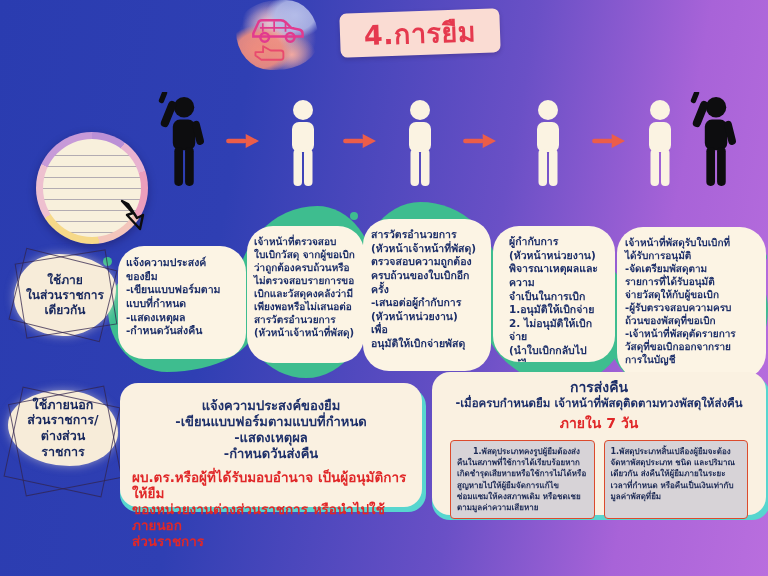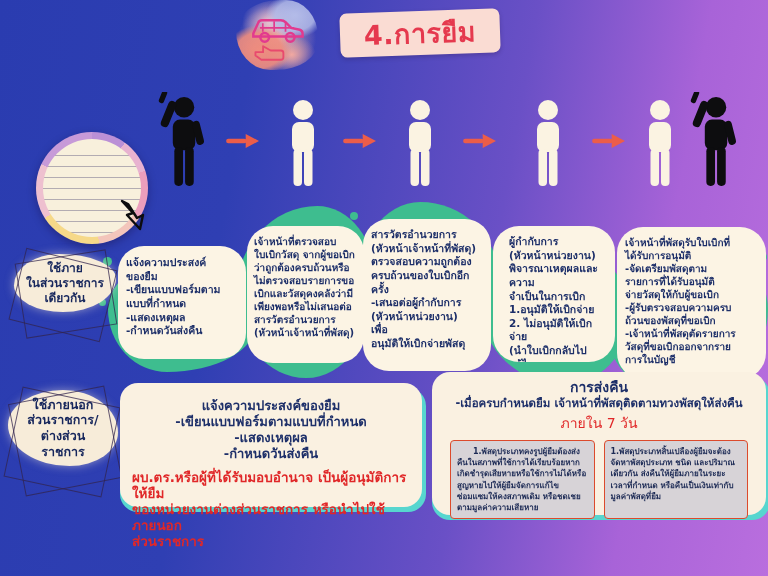--- a/index.html
+++ b/index.html
@@ -50,21 +50,21 @@
       color:#16265c;font-weight:bold;
       background:#f7ecd9;box-shadow:0 0 10px rgba(247,236,217,.5);}
   .side-label span{white-space:pre-line;position:relative;z-index:2;line-height:1.25;}
   .poly{position:absolute;border:1px solid rgba(50,36,78,.75);background:transparent;}
 
   
   .big-box{background:#faf1e1;border-radius:18px;box-sizing:border-box;
       box-shadow:0 5px 0 #57d6cf,4px 5px 0 #57d6cf;}
   .navy-center{color:#1d2f69;font-weight:bold;text-align:center;white-space:pre-line;line-height:1.22;}
   .red-note{color:#e02728;font-weight:bold;white-space:pre-line;line-height:1.18;}
-  .red-center{color:#e02728;font-weight:normal;text-align:center;}
+  .red-center{color:#e02728;font-weight:bold;text-align:center;}
   .notes-row{display:flex;gap:9px;padding:0 10px;margin-top:6px;}
   .note-card{flex:1;background:#d7d3d7;border:1.6px solid #dc4a2c;border-radius:4px;
       padding:5px 6px;font-size:8px;font-weight:bold;color:#1c2a55;line-height:1.4;
       box-sizing:border-box;overflow:hidden;}
   .note-card.indent{text-indent:16px;}
 </style>
 </head>
 <body>
 
 <div class="canvas">
@@ -229,21 +229,21 @@
 -จัดเตรียมพัสดุตาม
 รายการที่ได้รับอนุมัติ
 จ่ายวัสดุให้กับผู้ขอเบิก
 -ผู้รับตรวจสอบความครบ
 ถ้วนของพัสดุที่ขอเบิก
 -เจ้าหน้าที่พัสดุตัดรายการ
 วัสดุที่ขอเบิกออกจากราย
 การในบัญชี</div>
   </div>
 
-  <div class="abs side-label" style="left:14px;top:254px;width:102px;height:58px;font-size:12px;border-radius:44% 56% 52% 48%/54% 42% 58% 46%;">
+  <div class="abs side-label" style="left:14px;top:254px;width:102px;height:82px;font-size:12px;border-radius:44% 56% 52% 48%/54% 42% 58% 46%;">
     <i class="poly" style="left:2px;top:4px;width:92px;height:72px;transform:rotate(14deg);"></i>
     <i class="poly" style="left:6px;top:2px;width:90px;height:74px;transform:rotate(-9deg);"></i>
     <span>ใช้ภาย
 ในส่วนราชการ
 เดียวกัน</span>
   </div>
   <div class="abs side-label" style="left:8px;top:390px;width:110px;height:76px;font-size:12.5px;border-radius:50% 50% 44% 56%/46% 56% 44% 54%;">
     <i class="poly" style="left:4px;top:6px;width:98px;height:90px;transform:rotate(12deg);"></i>
     <i class="poly" style="left:8px;top:4px;width:96px;height:92px;transform:rotate(-11deg);"></i>
     <span>ใช้ภายนอก

